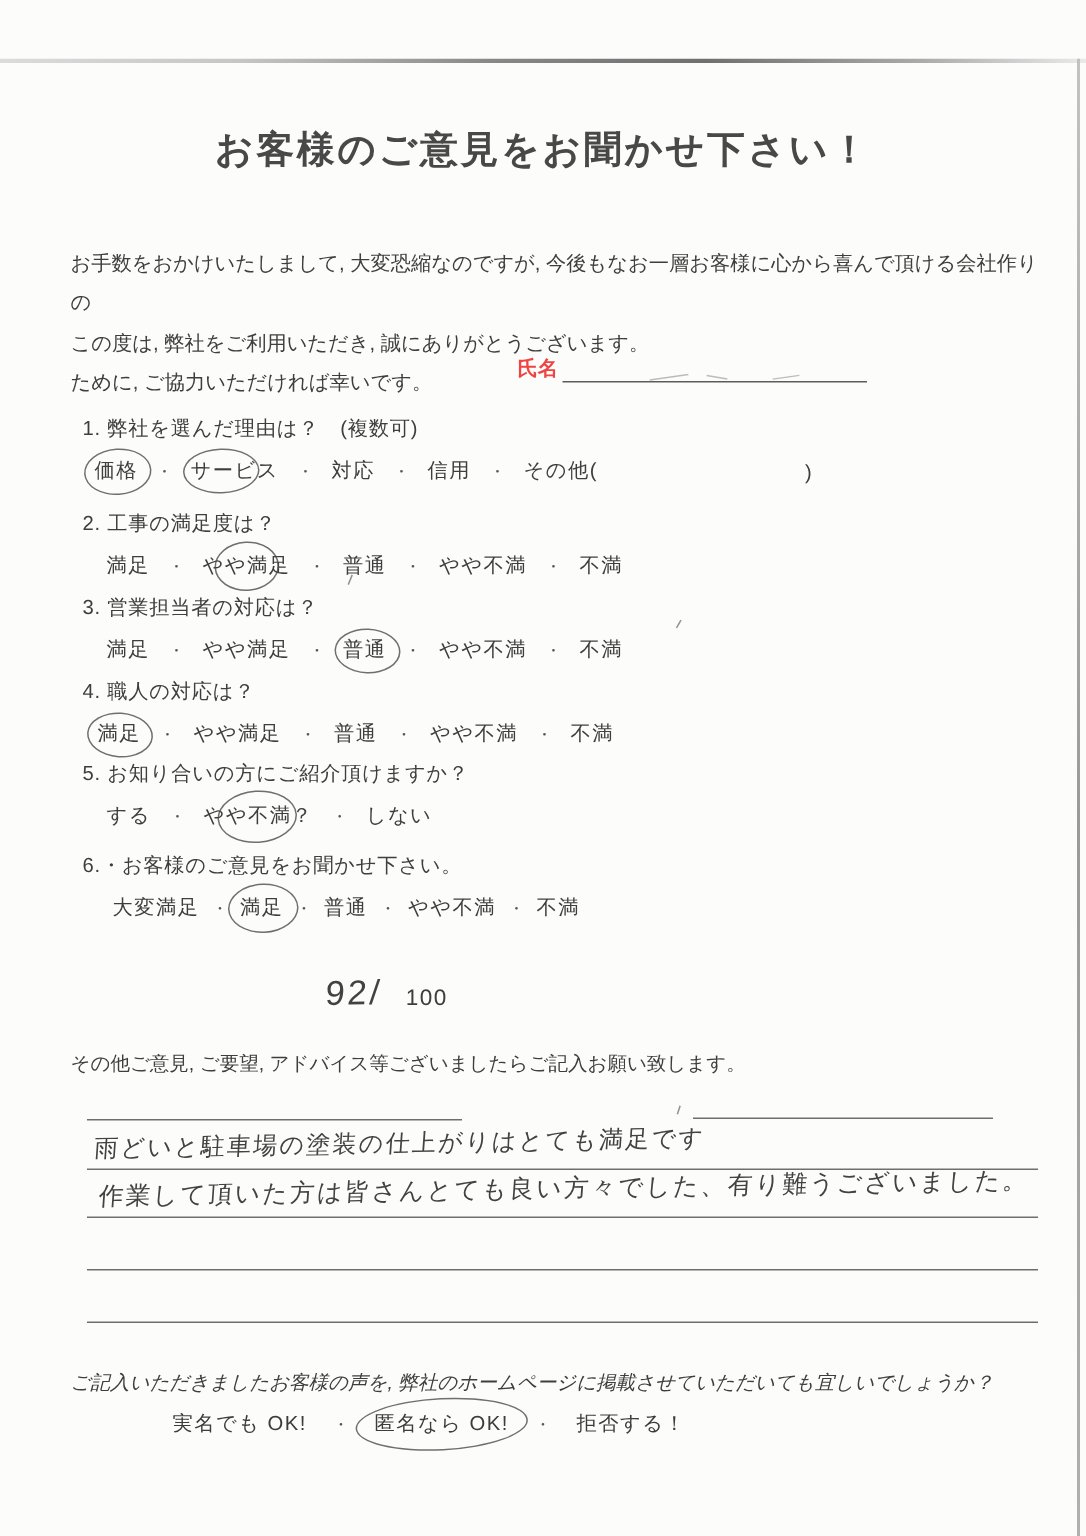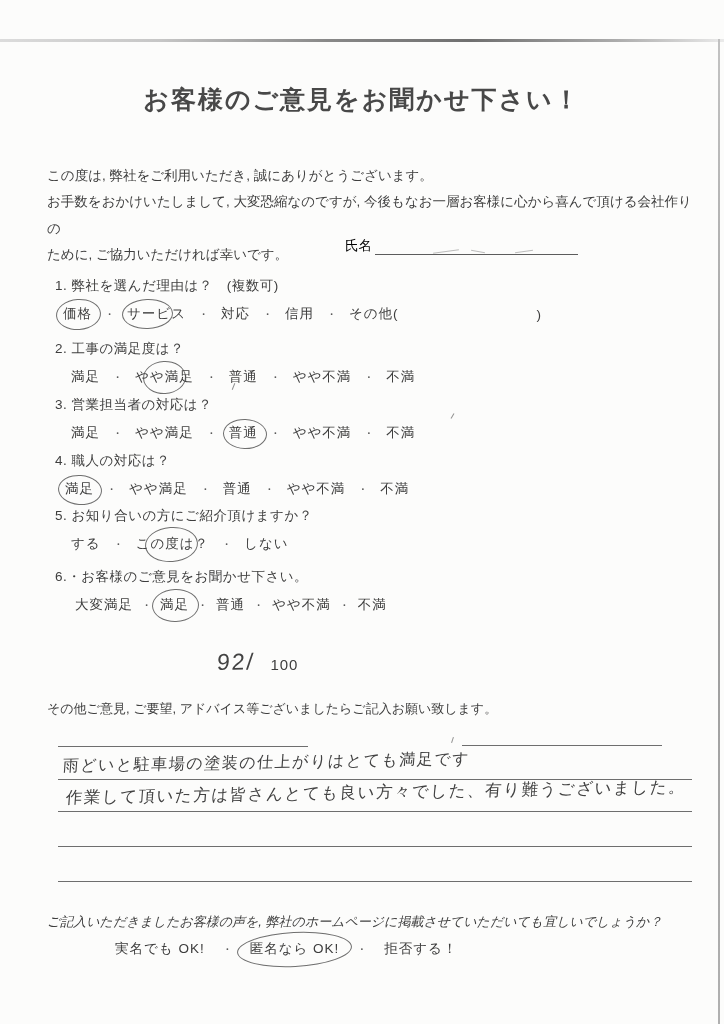--- a/index.html
+++ b/index.html
@@ -8,21 +8,21 @@
     position:relative;width:724px;height:1024px;background:#fcfcfb;overflow:hidden;
     color:#3c3c3c;font-family:"Liberation Sans","DejaVu Sans",sans-serif;margin-top:39px;
   }
   .top-edge{position:absolute;top:0;left:0;right:0;height:3px;
     background:linear-gradient(90deg,#d6d6d6 0%,#bdbdbd 22%,#747474 45%,#575757 65%,#9d9d9d 85%,#e7e7e7 100%);opacity:.85;}
   .right-edge{position:absolute;top:0;right:4px;width:2px;height:100%;
     background:linear-gradient(180deg,#bcbcbc,#8f8f8f 50%,#aaaaaa);opacity:.9;}
   .title{position:absolute;top:44px;left:0;width:100%;text-align:center;
     font-size:25px;font-weight:bold;letter-spacing:2px;color:#484848;}
   .intro{position:absolute;top:124px;left:47px;width:650px;font-size:13.5px;line-height:1.95;color:#3e3e3e;}
-  .name-row{position:absolute;top:198px;left:345px;font-size:13.5px;color:#000000;}
+  .name-row{position:absolute;top:198px;left:345px;font-size:13.5px;color:#ef4444;font-weight:bold;}
   .name-line{display:inline-block;vertical-align:bottom;width:203px;height:16px;
     border-bottom:1.4px solid #5c5c5c;position:relative;margin-left:3px;}
   .scrib{position:absolute;bottom:2px;border-bottom:1.3px solid rgba(110,110,110,.45);transform:rotate(-8deg);}
   .q{position:absolute;left:55px;font-size:13.5px;color:#3e3e3e;white-space:nowrap;}
   .q .head{letter-spacing:.5px;}
   .q .note{margin-left:14px;}
   .opts{margin-top:10px;padding-left:16px;display:flex;align-items:center;}
   .opts.tight{padding-left:8px;}
   .sep{margin:0 12px;font-size:11px;color:#555;}
   .opt{position:relative;letter-spacing:1px;}
@@ -44,22 +44,22 @@
 </head>
 <body>
 
 <div class="page">
   <div class="top-edge"></div>
   <div class="right-edge"></div>
 
   <div class="title">お客様のご意見をお聞かせ下さい！</div>
 
   <div class="intro">
+    <div>お手数をおかけいたしまして, 大変恐縮なのですが, 今後もなお一層お客様に心から喜んで頂ける会社作りの</div>
     <div>この度は, 弊社をご利用いただき, 誠にありがとうございます。</div>
-    <div>お手数をおかけいたしまして, 大変恐縮なのですが, 今後もなお一層お客様に心から喜んで頂ける会社作りの</div>
     <div>ために, ご協力いただければ幸いです。</div>
   </div>
 
   <div class="name-row">
     <span>氏名</span><span class="name-line"><i class="scrib" style="left:58px;width:26px;"></i><i class="scrib" style="left:96px;width:14px;transform:rotate(10deg);"></i><i class="scrib" style="left:140px;width:18px;"></i></span>
   </div>
 
   <div class="q" style="top:238px;">
     <div class="head"><span>1.</span> <span>弊社を選んだ理由は？</span><span class="note">(複数可)</span></div>
     <div class="opts tight">
@@ -120,21 +120,21 @@
       <span class="sep">・</span>
       <span class="opt">不満</span>
     </div>
   </div>
 
   <div class="q" style="top:468px;">
     <div class="head"><span>5.</span> <span>お知り合いの方にご紹介頂けますか？</span></div>
     <div class="opts">
       <span class="opt">する</span>
       <span class="sep">・</span>
-      <span class="opt"><span>この度は？</span><i class="ring" style="left:9px;top:-8px;width:51px;height:33px;transform:rotate(-4deg);"></i></span>
+      <span class="opt"><span>やや不満？</span><i class="ring" style="left:9px;top:-8px;width:51px;height:33px;transform:rotate(-4deg);"></i></span>
       <span class="sep">・</span>
       <span class="opt">しない</span>
     </div>
   </div>
 
   <div class="q" style="top:529px;">
     <div class="head"><span>6.・</span><span>お客様のご意見をお聞かせ下さい。</span></div>
     <div class="opts" style="padding-left:20px;">
       <span class="opt">大変満足</span>
       <span class="sep" style="margin:0 8px;">・</span>

